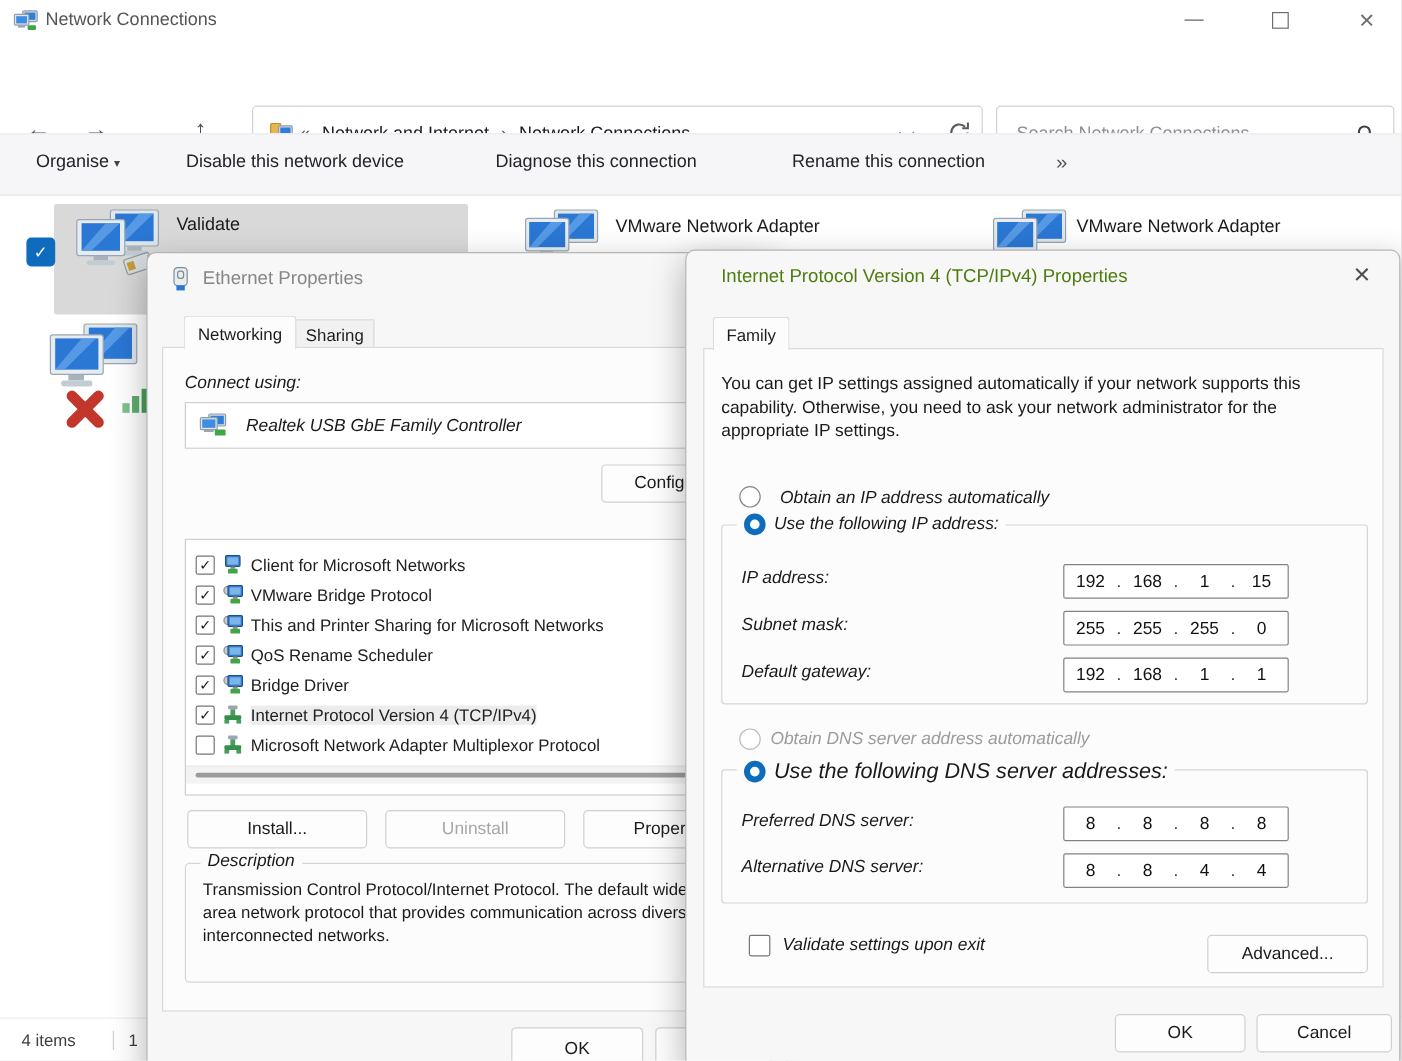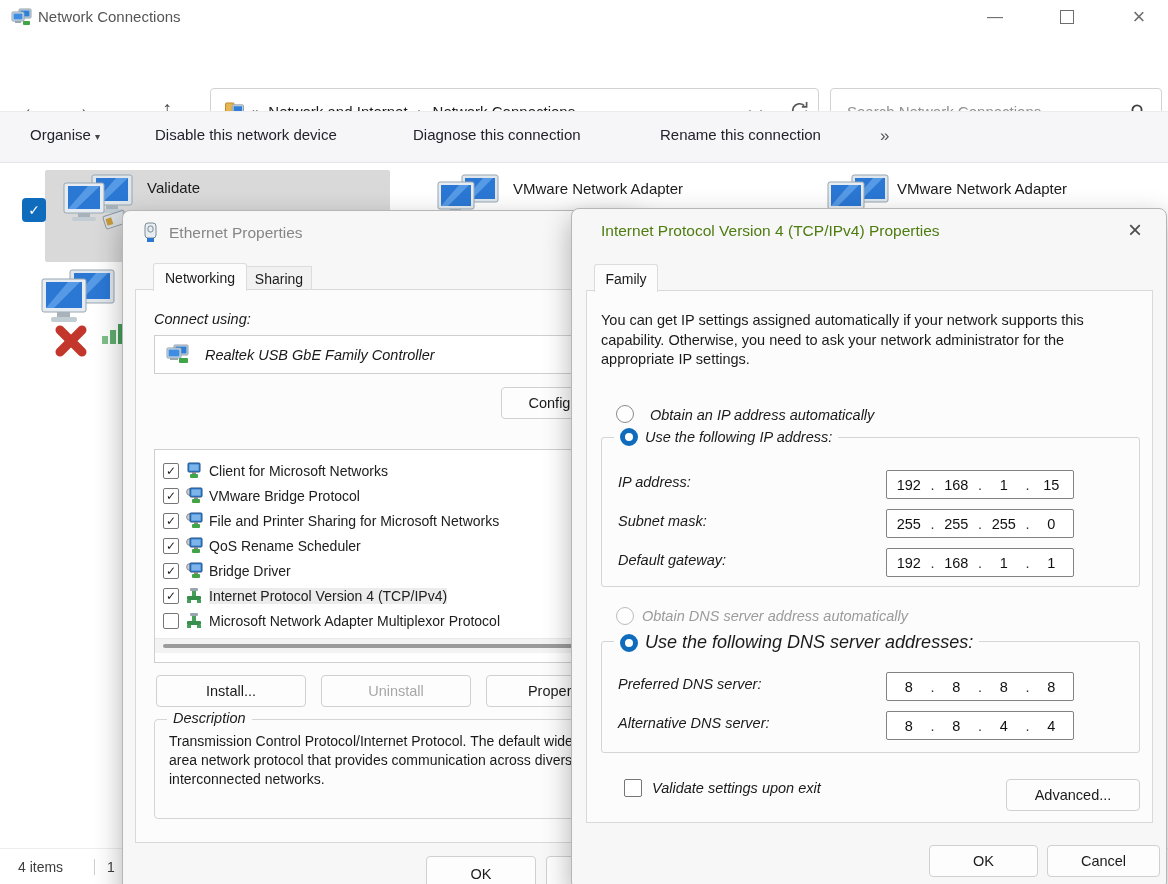--- a/index.html
+++ b/index.html
@@ -286,21 +286,21 @@
         <span class="cb checked">
             <span class="mark">✓</span>
           </span>
         <svg width="18" height="17" viewBox="0 0 18 17">
             <circle cx="5" cy="5" r="3.4" fill="#c9cdd1" stroke="#8b9197"></circle>
             <rect x="5" y="1" width="12" height="9" rx="1" fill="#3a86d8" stroke="#1f4f86"></rect>
             <rect x="6.5" y="2.5" width="9" height="6" fill="#7db4ea"></rect>
             <rect x="9" y="10" width="4" height="2" fill="#888"></rect>
             <rect x="7" y="12" width="8" height="4" rx="1" fill="#41a447"></rect>
           </svg>
-        <span class="net-label">File and Printer Sharing for Microsoft Networks</span>
+        <span class="net-label">This and Printer Sharing for Microsoft Networks</span>
       </div>
       <div class="net-row">
         <span class="cb checked">
             <span class="mark">✓</span>
           </span>
         <svg width="18" height="17" viewBox="0 0 18 17">
             <circle cx="5" cy="5" r="3.4" fill="#c9cdd1" stroke="#8b9197"></circle>
             <rect x="5" y="1" width="12" height="9" rx="1" fill="#3a86d8" stroke="#1f4f86"></rect>
             <rect x="6.5" y="2.5" width="9" height="6" fill="#7db4ea"></rect>
             <rect x="9" y="10" width="4" height="2" fill="#888"></rect>

